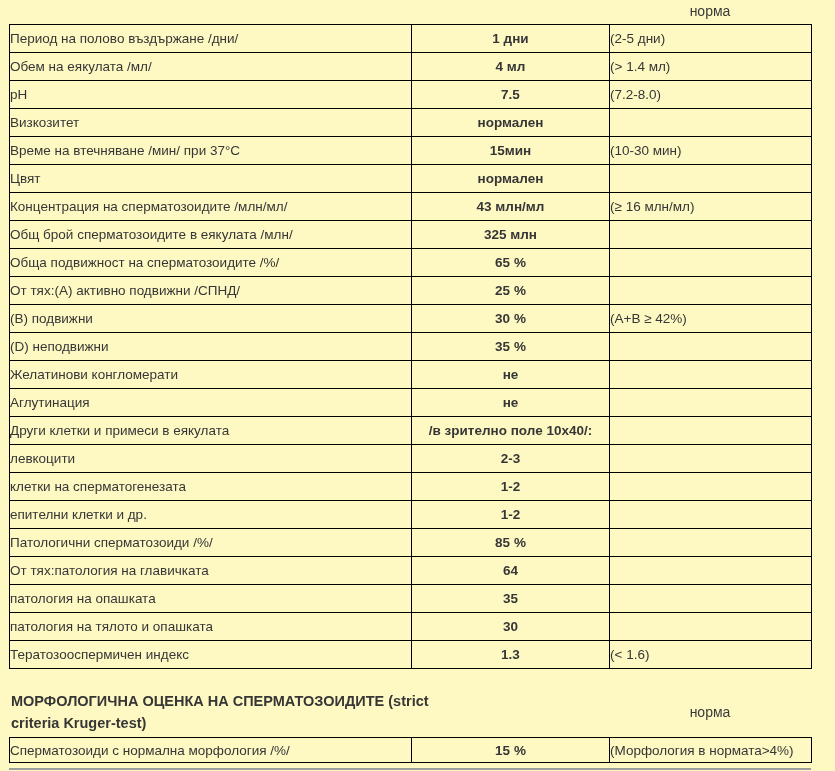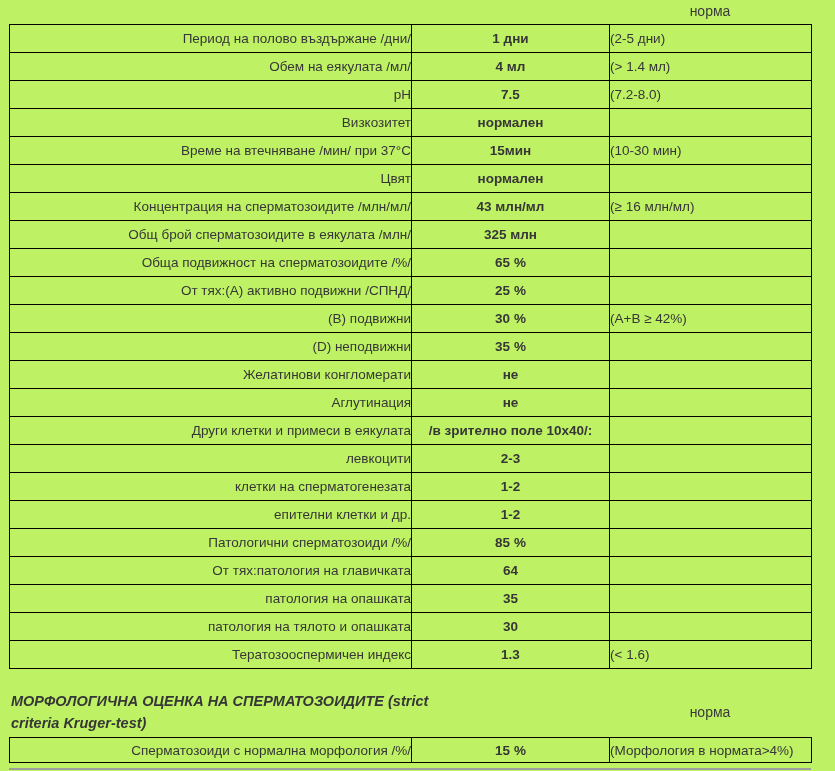--- a/index.html
+++ b/index.html
@@ -5,21 +5,21 @@
   html, body {
     margin: 0;
     padding: 0;
     background: #ffffff;
     font-family: "Liberation Sans", sans-serif;
   }
   .page {
     position: relative;
     width: 835px;
     height: 771px;
-    background: #bef264;
+    background: #fef9c3;
     overflow: hidden;
     color: #363636;
   }
   .norm-top {
     position: absolute;
     left: 609px;
     top: 3px;
     width: 202px;
     text-align: center;
     font-size: 14px;
@@ -38,31 +38,30 @@
     border: 1.5px solid #000000;
     height: 27px;
     padding: 0;
     font-size: 13.5px;
     vertical-align: middle;
     overflow: hidden;
     white-space: nowrap;
     color: #363636;
   }
   #table2 td { height: 24px; }
-  td.cell-label { text-align: right; padding-right: 6px; }
+  td.cell-label { text-align: left; padding-right: 6px; }
   td.cell-value { text-align: center; font-weight: bold; color: #2d2d2d; }
   td.cell-norm  { text-align: left; }
   .heading {
     position: absolute;
     left: 11px;
     top: 690px;
     width: 438px;
     font-size: 14.5px;
     font-weight: bold;
-    font-style: italic;
     line-height: 22px;
     color: #363636;
   }
   .norm-mid {
     position: absolute;
     left: 609px;
     top: 704px;
     width: 202px;
     text-align: center;
     font-size: 14px;

